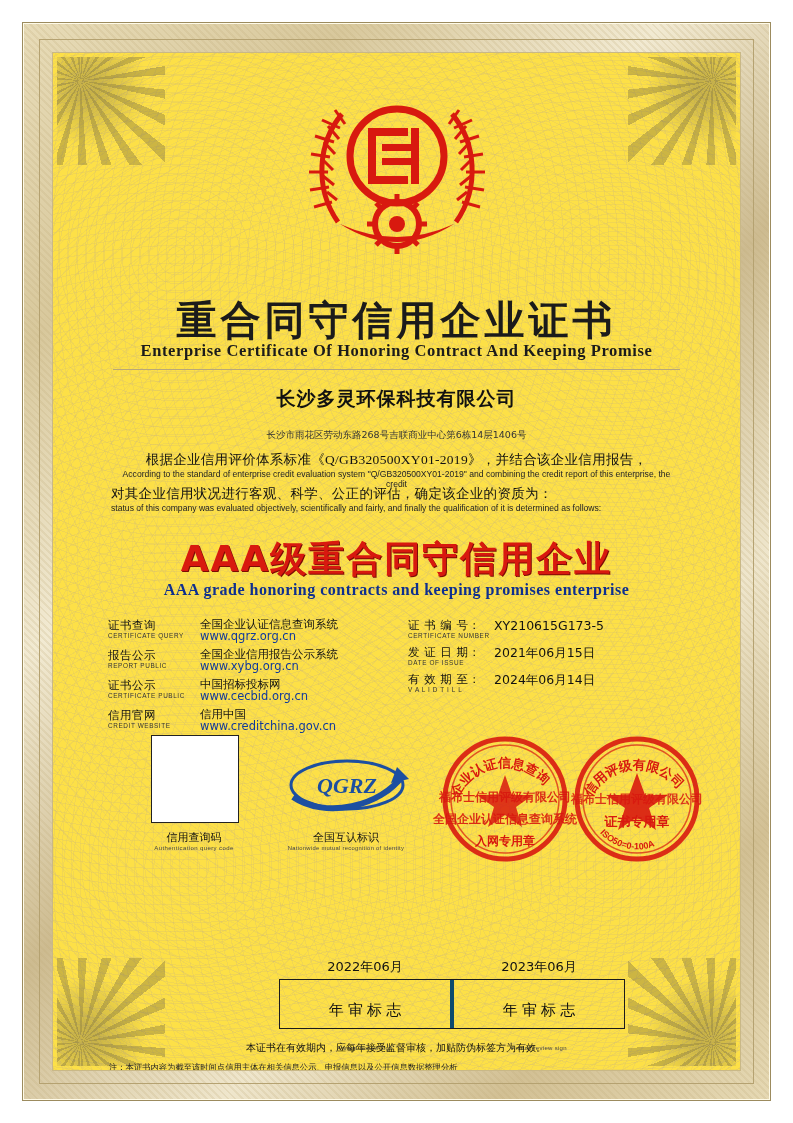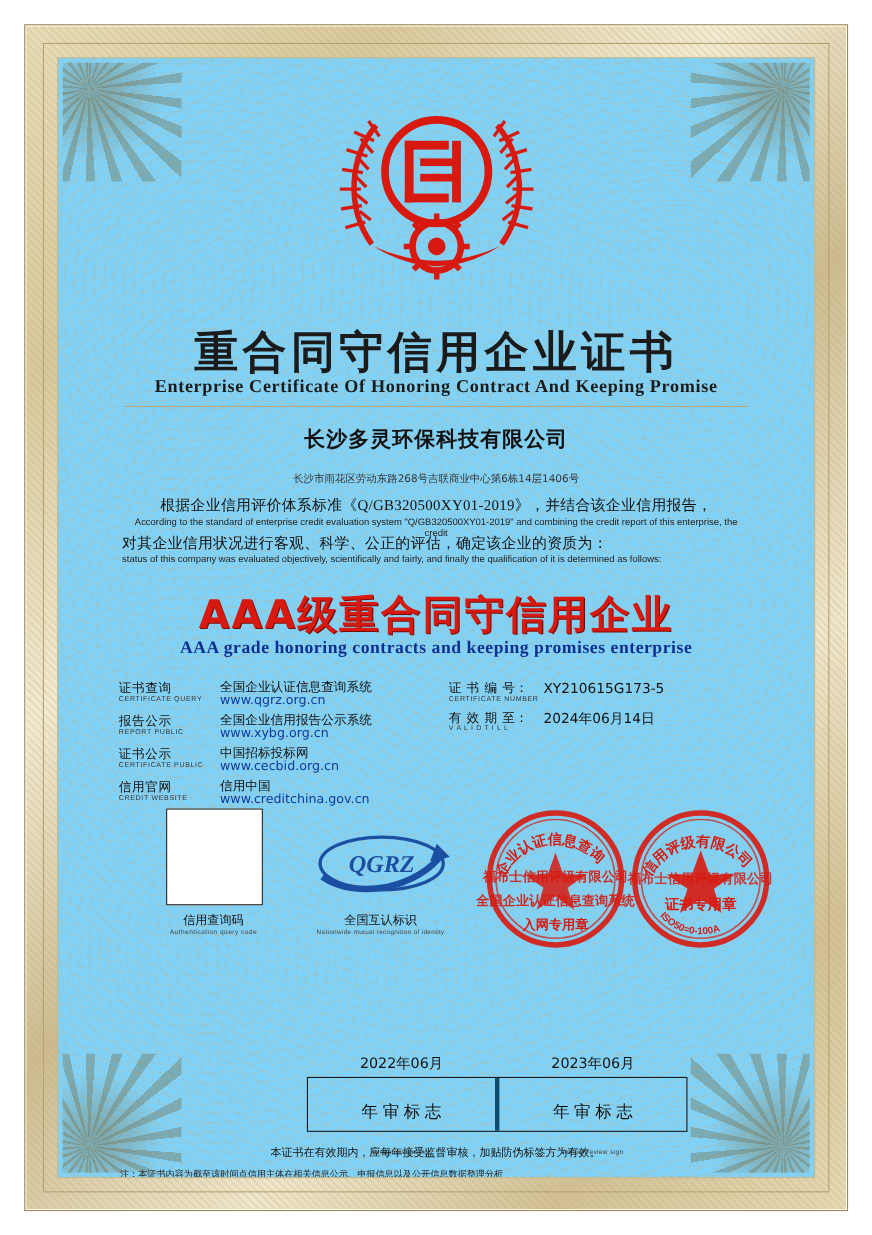--- a/index.html
+++ b/index.html
@@ -21,21 +21,21 @@
       repeating-linear-gradient(45deg, rgba(190,170,120,.20) 0 2px, rgba(255,255,255,0) 2px 5px),
       linear-gradient(135deg,#e8dcb8 0%,#d8c89c 18%,#f2ead2 35%,#cdbb90 52%,#efe6cc 70%,#d2c094 85%,#e6d9b4 100%);
     border:1px solid #9c8b5e;
     box-shadow:inset 0 0 0 1px #fffbe8;
   }
   .frame-outer:after{
     content:"";position:absolute;inset:16px;border:1px solid #b5a271;
   }
   .frame-inner{
     position:absolute;left:52px;top:52px;right:52px;bottom:52px;
-    background:#7dd3fc;
+    background:#fde047;
     border:1px solid #c9b887;
     overflow:hidden;
   }
   
   .guilloche{
     position:absolute;inset:0;
     background-image:
       repeating-radial-gradient(circle at 18% 20%, rgba(196,176,130,.30) 0 1px, rgba(255,255,255,0) 1px 9px),
       repeating-radial-gradient(circle at 82% 22%, rgba(196,176,130,.28) 0 1px, rgba(255,255,255,0) 1px 9px),
       repeating-radial-gradient(circle at 20% 80%, rgba(196,176,130,.26) 0 1px, rgba(255,255,255,0) 1px 9px),
@@ -333,20 +333,27 @@
         <div class="info-col info-right">
 
           <div class="info-row">
             <div class="lbl">
               <span class="cn">证 书 编 号：</span>
               <span class="en">CERTIFICATE NUMBER</span>
             </div>
             <div class="val">XY210615G173-5</div>
           </div>
 
+          <div class="info-row">
+            <div class="lbl">
+              <span class="cn">发 证 日 期：</span>
+              <span class="en">DATE OF ISSUE</span>
+            </div>
+            <div class="val">2021年06月15日</div>
+          </div>
 
           <div class="info-row">
             <div class="lbl">
               <span class="cn">有 效 期 至：</span>
               <span class="en">V A L I D    T I L L</span>
             </div>
             <div class="val">2024年06月14日</div>
           </div>
 
         </div>

